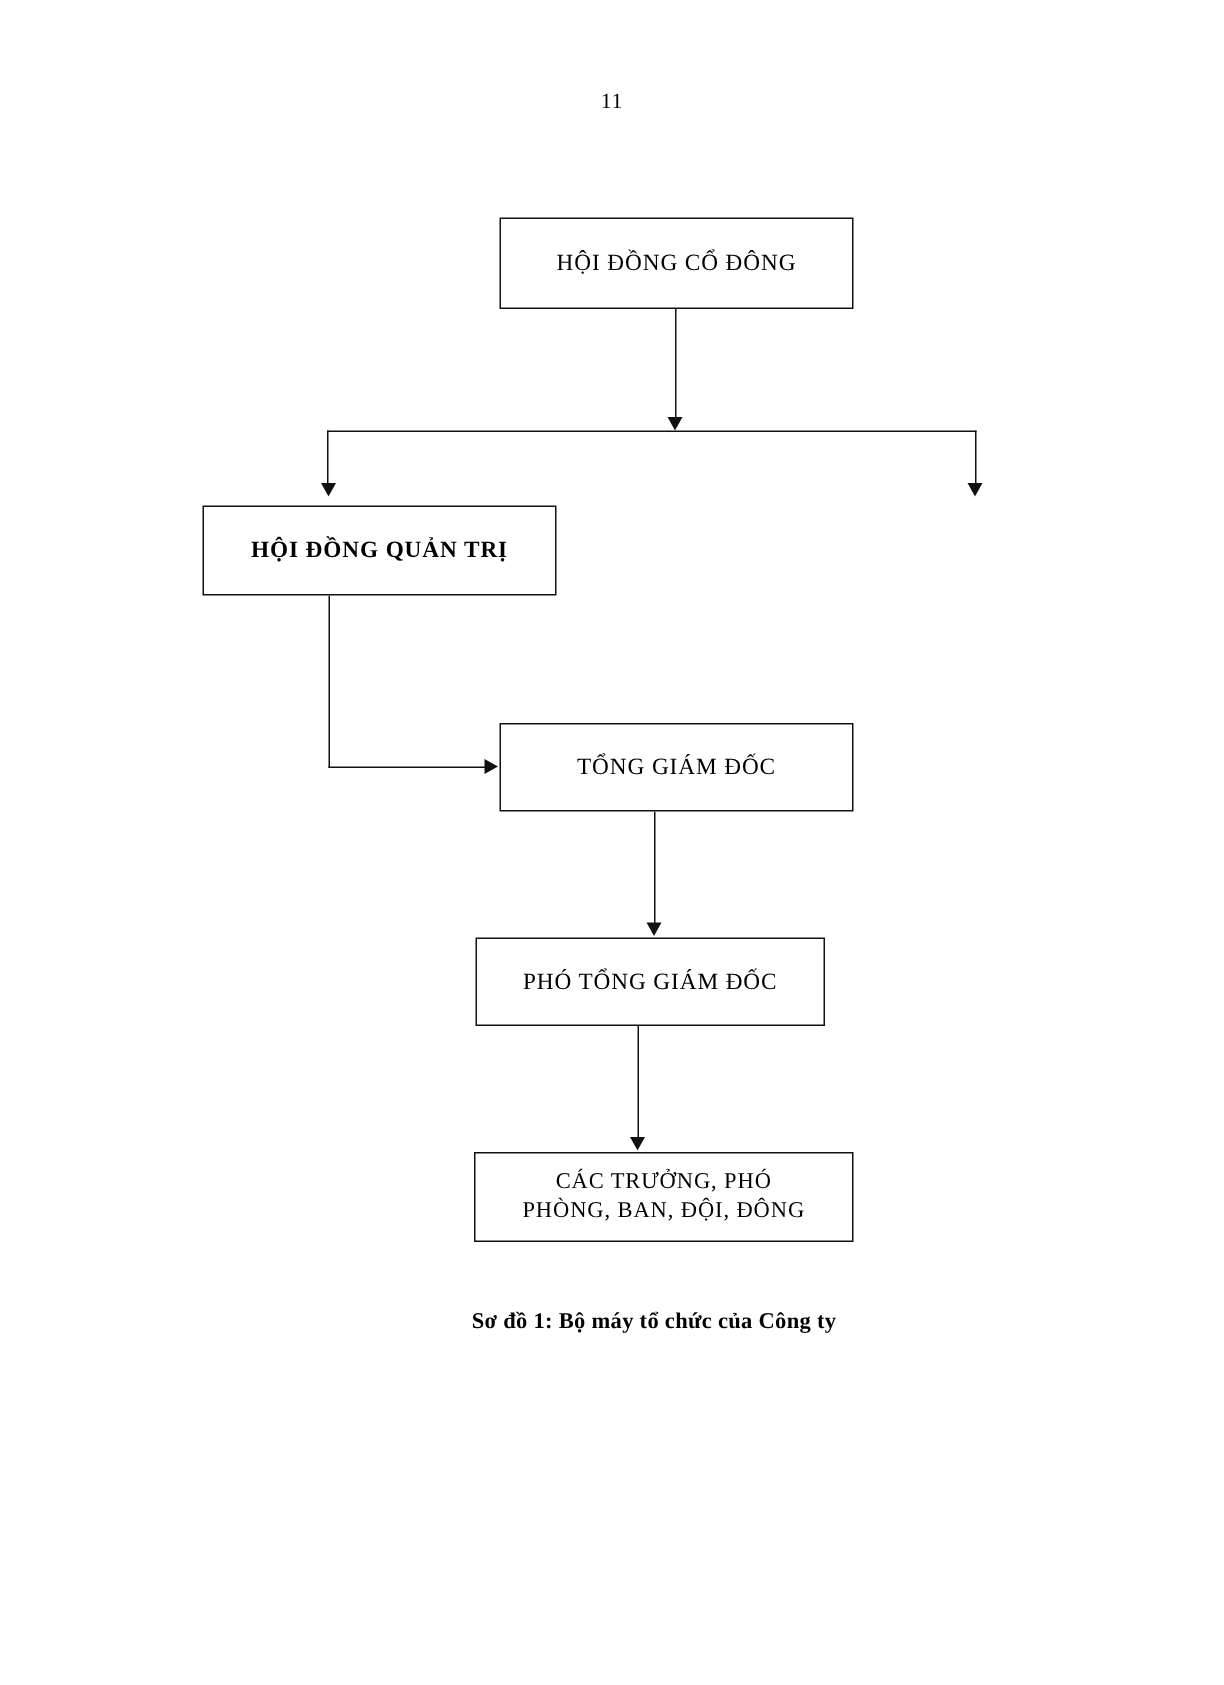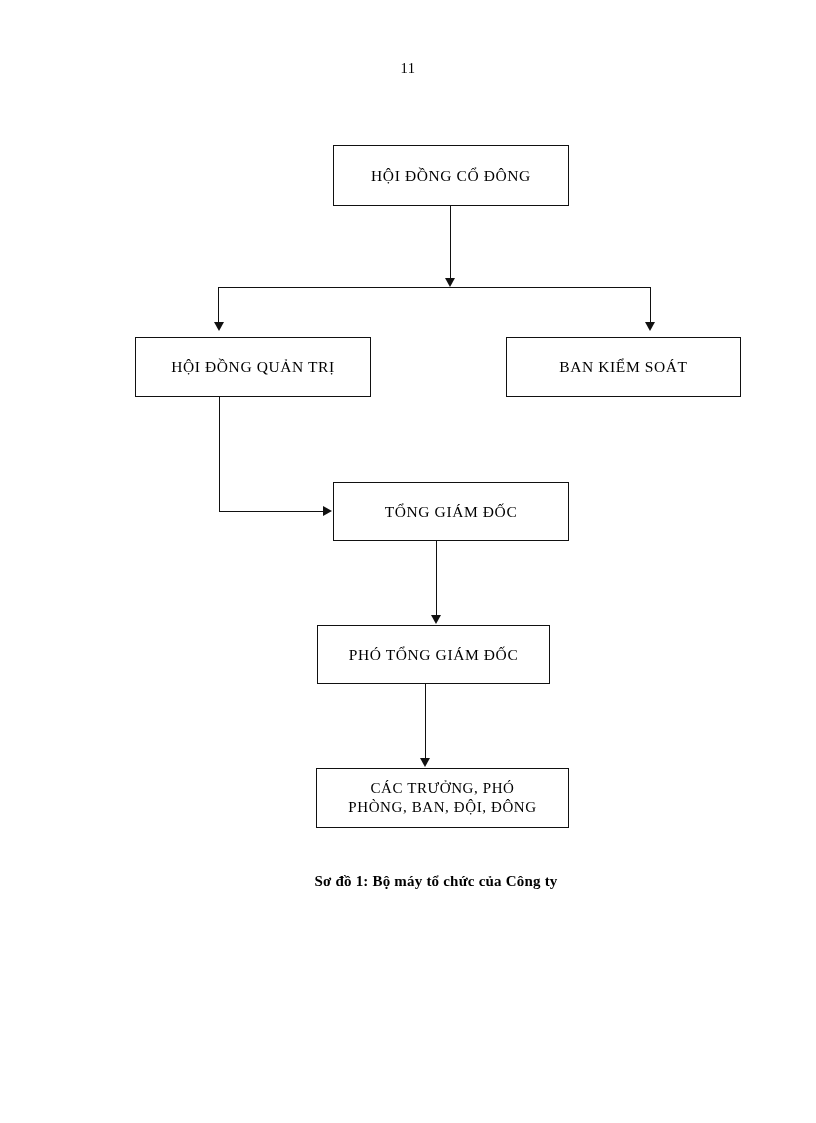--- a/index.html
+++ b/index.html
@@ -57,21 +57,21 @@
     letter-spacing: 0.6px;
     line-height: 1.28;
     padding: 2px 6px;
   }
   .node .label {
     display: block;
     white-space: pre-line;
   }
 
   #node-hdcd   { left: 333px; top: 145px; width: 236px; height: 61px; }
-  #node-hdqt   { left: 135px; top: 337px; width: 236px; height: 60px; }
+  #node-hdqt   { left: 135px; top: 337px; width: 236px; height: 60px; font-weight: bold; }
   #node-bks    { left: 506px; top: 337px; width: 235px; height: 60px; }
   #node-tgd    { left: 333px; top: 482px; width: 236px; height: 59px; }
   #node-ptgd   { left: 317px; top: 625px; width: 233px; height: 59px; }
   #node-truong { left: 316px; top: 768px; width: 253px; height: 60px; font-size: 15px; }
 
   
   .line-v {
     position: absolute;
     width: 0;
     border-left: 1.3px solid #111111;
@@ -164,23 +164,20 @@
     <div class="arrow-down" id="conn-ptgd-arrow"></div>
 
     <div class="node" id="node-hdcd">
       <span class="label">HỘI ĐỒNG CỔ ĐÔNG</span>
     </div>
 
     <div class="node" id="node-hdqt">
       <span class="label">HỘI ĐỒNG QUẢN TRỊ</span>
     </div>
 
-    <div class="node" id="node-bks">
-      <span class="label">BAN KIỂM SOÁT</span>
-    </div>
 
     <div class="node" id="node-tgd">
       <span class="label">TỔNG GIÁM ĐỐC</span>
     </div>
 
     <div class="node" id="node-ptgd">
       <span class="label">PHÓ TỔNG GIÁM ĐỐC</span>
     </div>
 
     <div class="node" id="node-truong">

